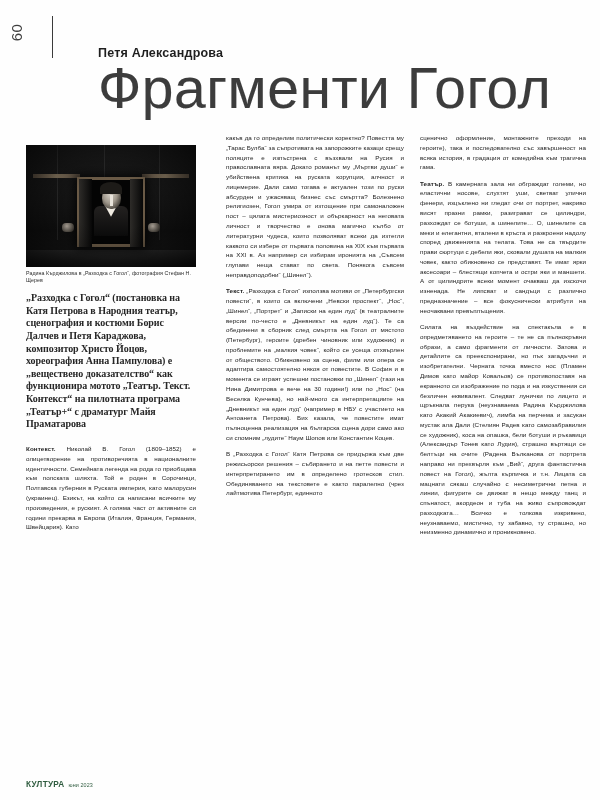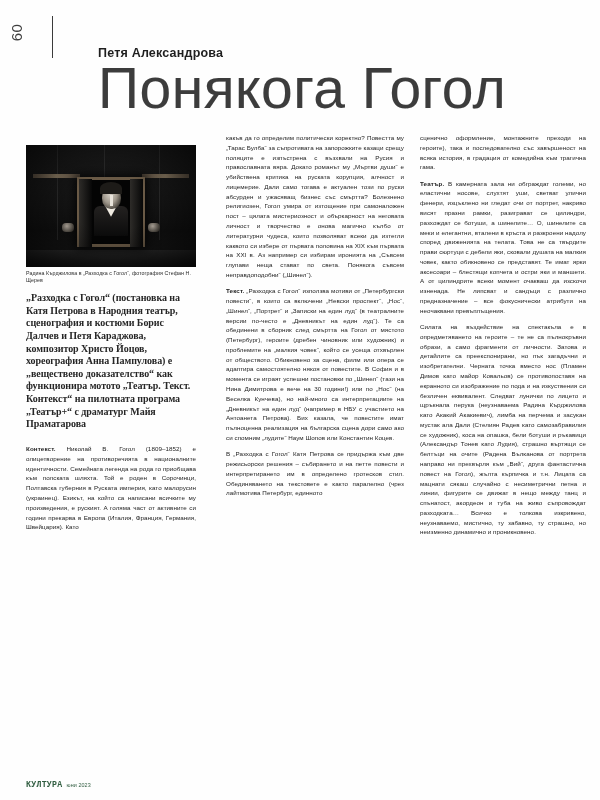--- a/index.html
+++ b/index.html
@@ -242,21 +242,21 @@
   
   .footer {
     position: absolute;
     left: 26px;
     bottom: 11px;
     display: flex;
     align-items: baseline;
     gap: 4px;
   }
   .footer-brand {
-    font-family: Liberation Mono, monospace;
+    font-family: Liberation Sans, sans-serif;
     font-weight: bold;
     font-size: 8.2px;
     color: #2f5c3f;
     letter-spacing: 0.3px;
   }
   .footer-issue {
     font-family: "Liberation Sans", sans-serif;
     font-size: 5.4px;
     color: #2f5c3f;
     letter-spacing: 0.1px;
@@ -267,21 +267,21 @@
 
 <div class="page">
 
   <div class="folio-wrap">
     <div class="folio-num">60</div>
     <div class="folio-rule"></div>
   </div>
 
   <div class="masthead">
     <div class="byline">Петя Александрова</div>
-    <div class="headline">Понякога Гогол</div>
+    <div class="headline">Фрагменти Гогол</div>
   </div>
 
   <div class="photo-block">
     <div class="photo">
       <div class="ph-bgwall"></div>
       <div class="ph-seam" style="left:18%"></div>
       <div class="ph-seam" style="left:46%"></div>
       <div class="ph-seam" style="left:78%"></div>
       <div class="ph-beam l"></div>
       <div class="ph-beam r"></div>

